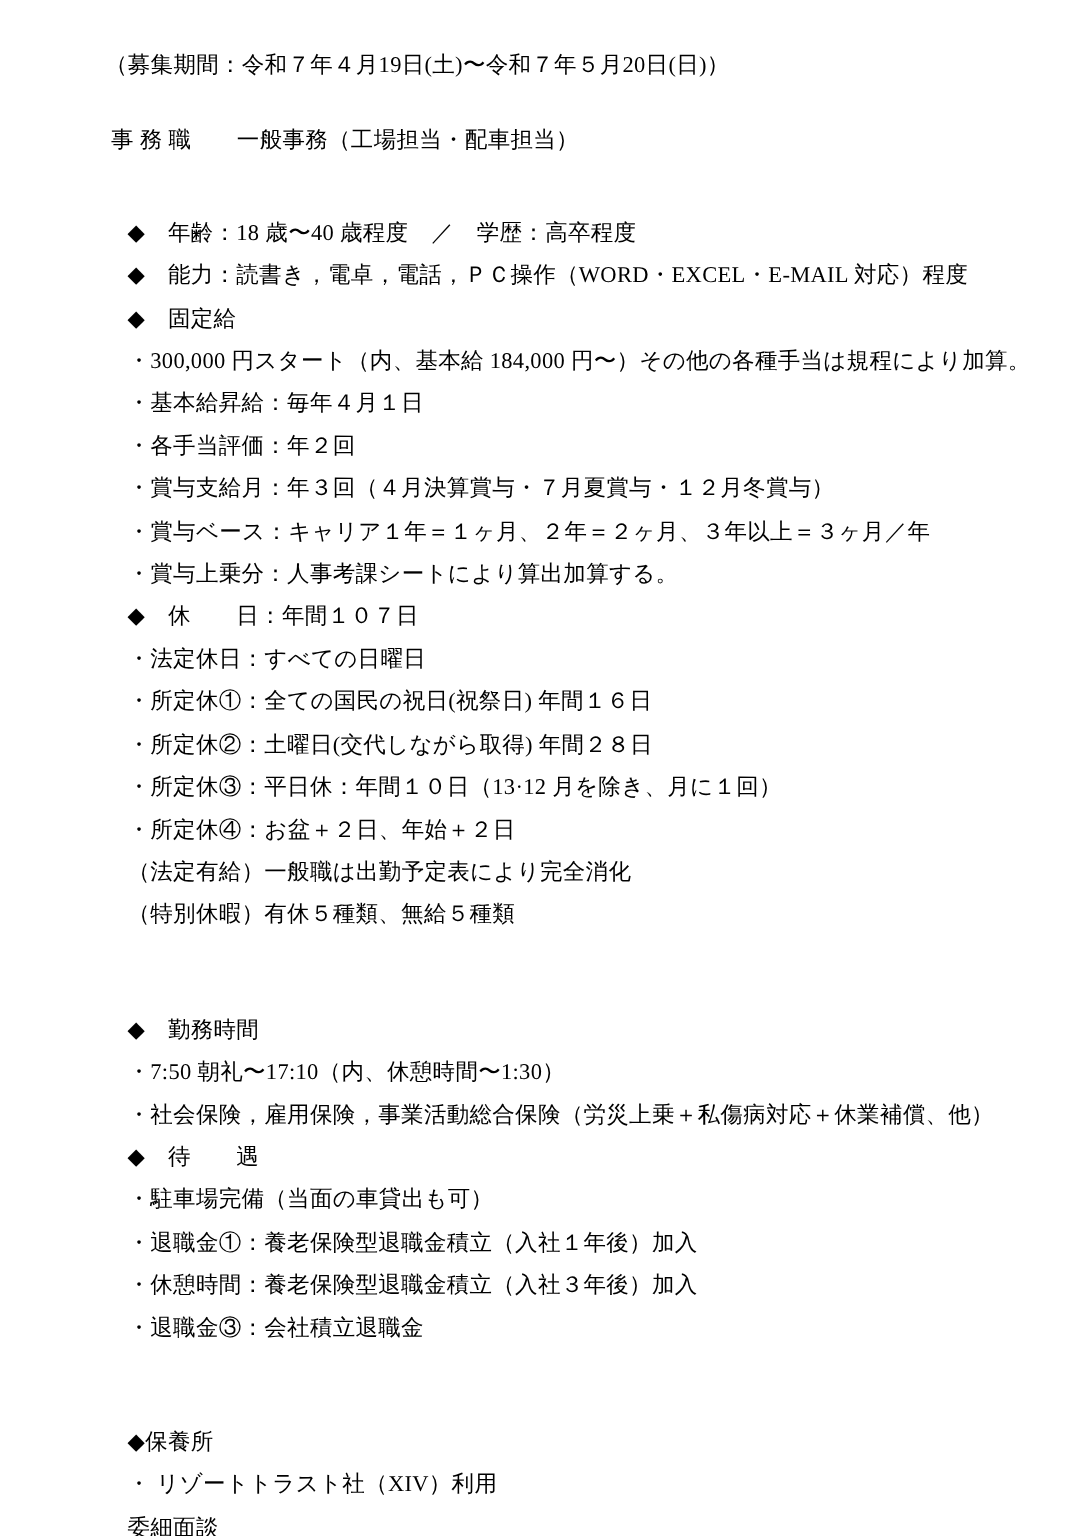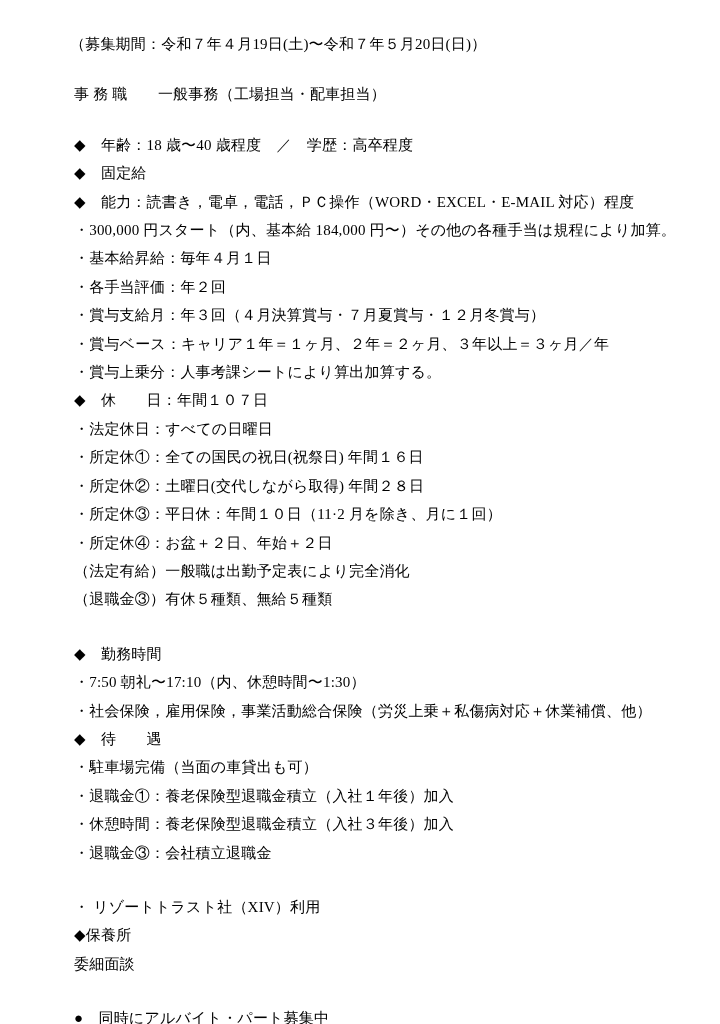--- a/index.html
+++ b/index.html
@@ -24,73 +24,73 @@
   .line {
     font-size: 15px;
     line-height: 28.4px;
     white-space: pre;
     letter-spacing: 0.2px;
   }
   .spacer-md { height: 22px; }
   .spacer-lg { height: 26px; }
   .indent-0 { padding-left: 0; }
   .indent-1 { padding-left: 4px; }
-  .block { margin: 0; padding: 0; }
+  .block { margin: 11px; padding: 0; }
 </style>
 </head>
 <body>
 
 <div class="page">
 
   <div class="line indent-0">（募集期間：令和７年４月19日(土)〜令和７年５月20日(日)）</div>
 
   <div class="spacer-md"></div>
 
   <div class="line indent-1">事 務 職　　一般事務（工場担当・配車担当）</div>
 
   <div class="spacer-md"></div>
 
   <div class="block">
     <div class="line indent-1">◆　年齢：18 歳〜40 歳程度　／　学歴：高卒程度</div>
+    <div class="line indent-1">◆　能力：読書き，電卓，電話，ＰＣ操作（WORD・EXCEL・E-MAIL 対応）程度</div>
     <div class="line indent-1">◆　固定給</div>
-    <div class="line indent-1">◆　能力：読書き，電卓，電話，ＰＣ操作（WORD・EXCEL・E-MAIL 対応）程度</div>
     <div class="line indent-1">・300,000 円スタート（内、基本給 184,000 円〜）その他の各種手当は規程により加算。</div>
     <div class="line indent-1">・基本給昇給：毎年４月１日</div>
     <div class="line indent-1">・各手当評価：年２回</div>
     <div class="line indent-1">・賞与支給月：年３回（４月決算賞与・７月夏賞与・１２月冬賞与）</div>
     <div class="line indent-1">・賞与ベース：キャリア１年＝１ヶ月、２年＝２ヶ月、３年以上＝３ヶ月／年</div>
     <div class="line indent-1">・賞与上乗分：人事考課シートにより算出加算する。</div>
     <div class="line indent-1">◆　休　　日：年間１０７日</div>
     <div class="line indent-1">・法定休日：すべての日曜日</div>
     <div class="line indent-1">・所定休①：全ての国民の祝日(祝祭日) 年間１６日</div>
     <div class="line indent-1">・所定休②：土曜日(交代しながら取得) 年間２８日</div>
-    <div class="line indent-1">・所定休③：平日休：年間１０日（11·2 月を除き、月に１回）</div>
+    <div class="line indent-1">・所定休③：平日休：年間１０日（13·12 月を除き、月に１回）</div>
     <div class="line indent-1">・所定休④：お盆＋２日、年始＋２日</div>
     <div class="line indent-1">（法定有給）一般職は出勤予定表により完全消化</div>
-    <div class="line indent-1">（退職金③）有休５種類、無給５種類</div>
+    <div class="line indent-1">（特別休暇）有休５種類、無給５種類</div>
   </div>
 
   <div class="spacer-lg"></div>
 
   <div class="block">
     <div class="line indent-1">◆　勤務時間</div>
     <div class="line indent-1">・7:50 朝礼〜17:10（内、休憩時間〜1:30）</div>
     <div class="line indent-1">・社会保険，雇用保険，事業活動総合保険（労災上乗＋私傷病対応＋休業補償、他）</div>
     <div class="line indent-1">◆　待　　遇</div>
     <div class="line indent-1">・駐車場完備（当面の車貸出も可）</div>
     <div class="line indent-1">・退職金①：養老保険型退職金積立（入社１年後）加入</div>
     <div class="line indent-1">・休憩時間：養老保険型退職金積立（入社３年後）加入</div>
     <div class="line indent-1">・退職金③：会社積立退職金</div>
   </div>
 
   <div class="spacer-lg"></div>
 
   <div class="block">
+    <div class="line indent-1">◆保養所</div>
     <div class="line indent-1">・ リゾートトラスト社（XIV）利用</div>
-    <div class="line indent-1">◆保養所</div>
     <div class="line indent-1">委細面談</div>
   </div>
 
   <div class="spacer-lg"></div>
 
   <div class="block">
     <div class="line indent-1">●　同時にアルバイト・パート募集中</div>
   </div>
 
 </div>

